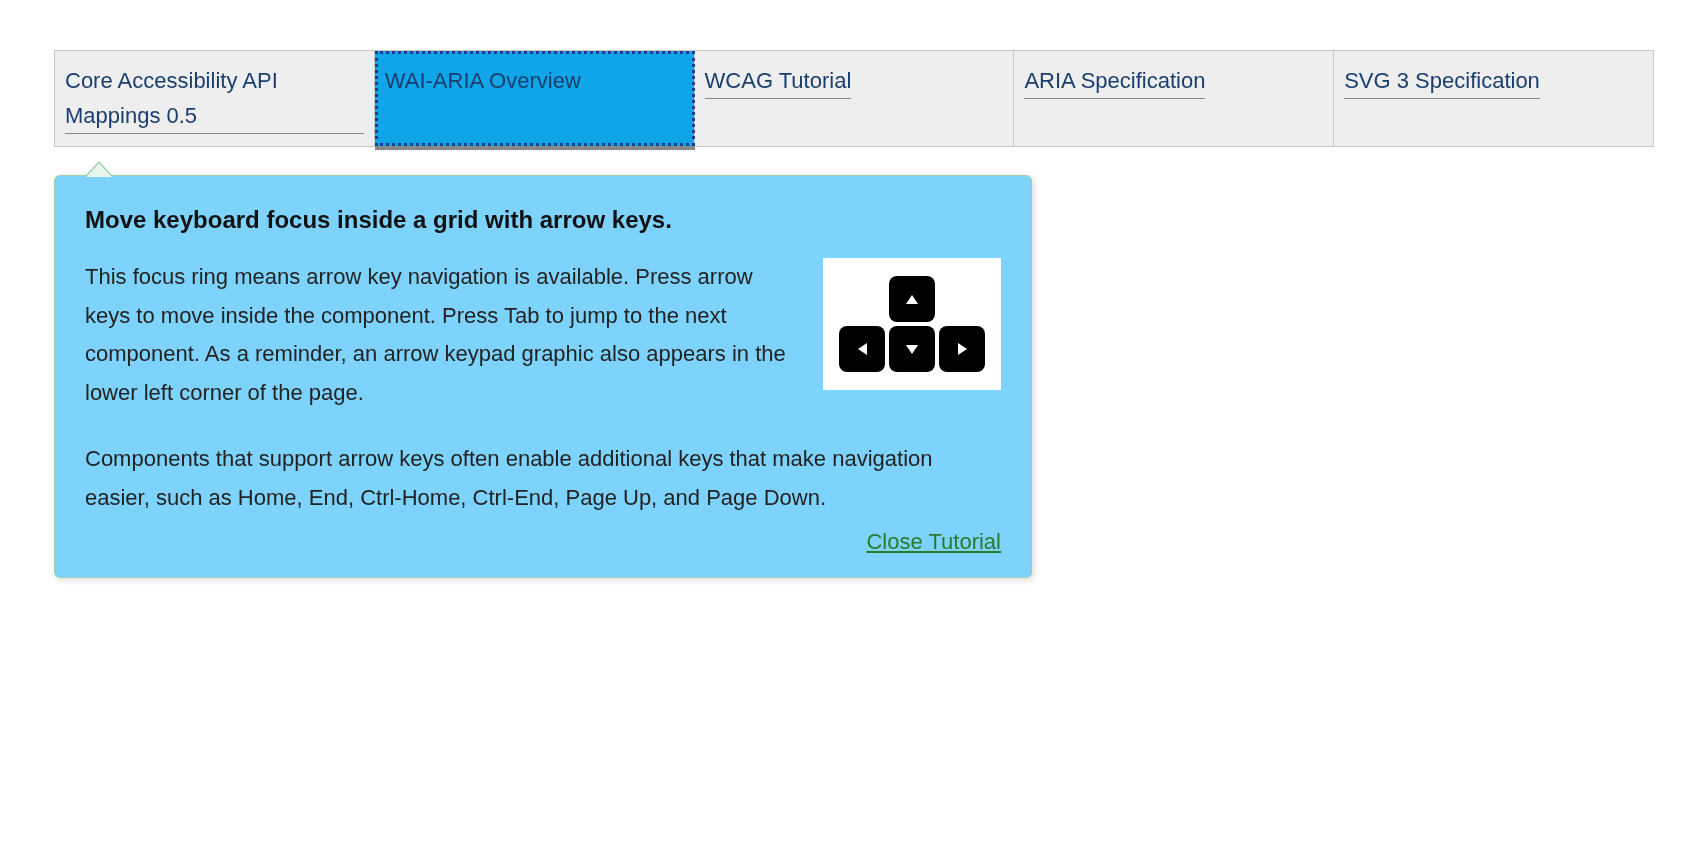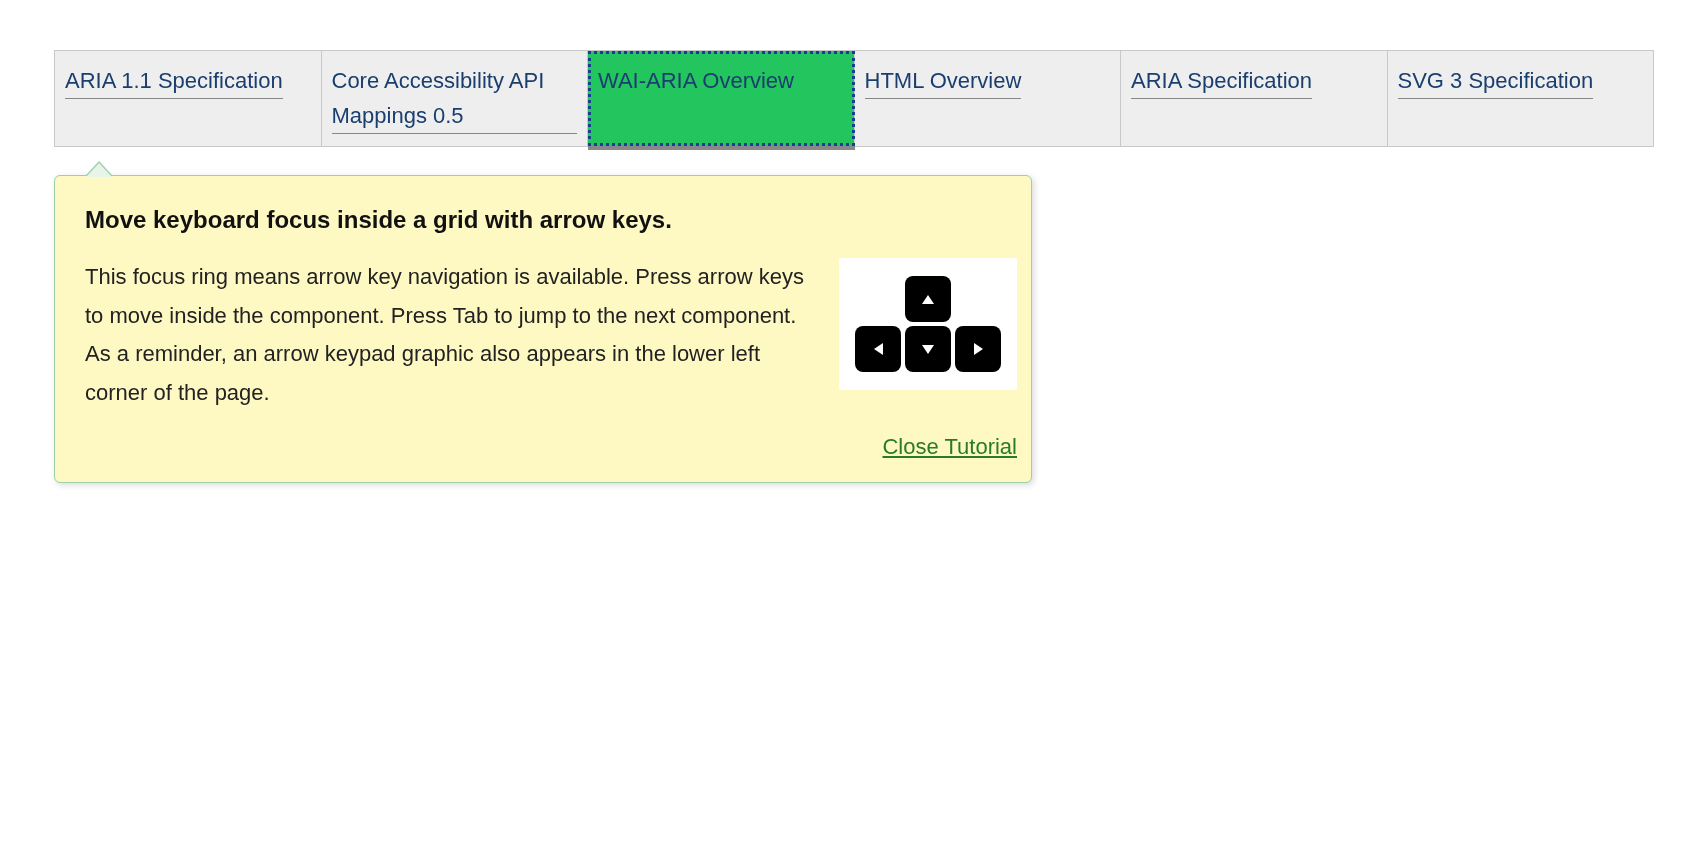--- a/index.html
+++ b/index.html
@@ -30,42 +30,42 @@
   .grid-cell:last-child { border-right: none; }
   .grid-cell a {
     color: #1a3e6e;
     text-decoration: none;
     border-bottom: 1px solid #888;
     font-size: 22px;
     line-height: 1.6;
     display: inline;
   }
   .grid-cell.focused {
-    background: #22c55e;
+    background: #0ea5e9;
     box-shadow: 0 4px 0 0 #888;
     outline: 3px dotted #1a3e8e;
     outline-offset: -3px;
     position: relative;
     z-index: 2;
   }
   .grid-cell.focused a {
     border-bottom: none;
   }
 
   .popover-wrap {
     position: relative;
     margin-top: 28px;
   }
   .popover {
     position: relative;
     width: 978px;
-    background: #fef9c3;
+    background: #7dd3fc;
     border: 1px solid #9ecfa9;
     border-radius: 6px;
-    padding: 30px 14px 22px 30px;
+    padding: 30px 30px 22px 30px;
     box-shadow: 2px 2px 6px rgba(0,0,0,0.15);
   }
   .popover::before {
     content: "";
     position: absolute;
     top: -15px;
     left: 30px;
     width: 0; height: 0;
     border-left: 14px solid transparent;
     border-right: 14px solid transparent;
@@ -140,30 +140,27 @@
   .tri.left  { border-top: 6px solid transparent; border-bottom: 6px solid transparent; border-right: 9px solid #fff; }
   .tri.right { border-top: 6px solid transparent; border-bottom: 6px solid transparent; border-left: 9px solid #fff; }
 </style>
 </head>
 <body>
 
 <div class="container">
 
   <div class="grid">
     <div class="grid-cell">
-      <a href="#">ARIA 1.1 Specification</a>
-    </div>
-    <div class="grid-cell">
       <a href="#">Core Accessibility API Mappings 0.5</a>
     </div>
     <div class="grid-cell focused">
       <a href="#">WAI-ARIA Overview</a>
     </div>
     <div class="grid-cell">
-      <a href="#">HTML Overview</a>
+      <a href="#">WCAG Tutorial</a>
     </div>
     <div class="grid-cell">
       <a href="#">ARIA Specification</a>
     </div>
     <div class="grid-cell">
       <a href="#">SVG 3 Specification</a>
     </div>
   </div>
 
   <div class="popover-wrap">
@@ -183,19 +180,20 @@
               </div>
             <div class="key down">
                 <div class="tri down"></div>
               </div>
             <div class="key right">
                 <div class="tri right"></div>
               </div>
           </div>
         </div>
       </div>
+      <p style="font-size:22px;line-height:1.75;color:#222;margin:0 0 18px 0;">Components that support arrow keys often enable additional keys that make navigation easier, such as Home, End, Ctrl-Home, Ctrl-End, Page Up, and Page Down.</p>
       <div class="close-link">
         <a href="#">Close Tutorial</a>
       </div>
     </div>
   </div>
 
 </div>
 
 </body></html>

